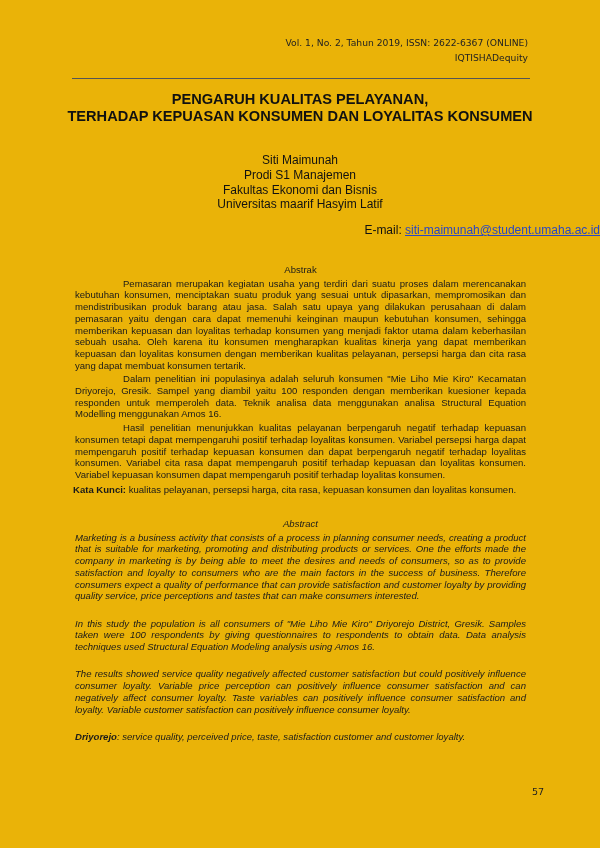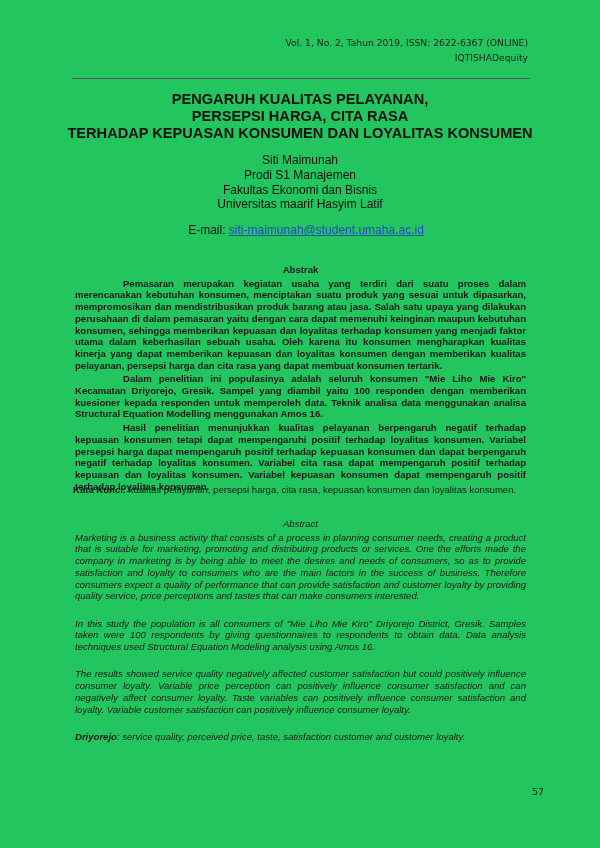--- a/index.html
+++ b/index.html
@@ -1,63 +1,62 @@
 <!DOCTYPE html>
 <html><head>
 <meta charset="utf-8">
 <style>
   html, body { margin: 0; padding: 0; background: #ffffff; }
   body { width: 600px; height: 848px; position: relative; overflow: hidden; color: #111; }
-  .page { position: absolute; left: 0; top: 0; width: 600px; height: 848px; background: #22c55e; }
+  .page { position: absolute; left: 0; top: 0; width: 600px; height: 848px; background: #eab308; }
 
   .running-head { position: absolute; right: 72px; top: 36px; text-align: right;
     font-family: "DejaVu Sans", sans-serif; font-size: 9.2px; line-height: 14.5px; color: #222; }
   .head-rule { position: absolute; left: 72px; top: 78px; width: 458px; height: 0; border-top: 1.5px solid #555; }
 
   .title { position: absolute; left: 50px; right: 50px; top: 91px; text-align: center;
     font-family: "Liberation Sans", sans-serif; font-weight: bold; font-size: 14.6px; line-height: 17px; color: #111; }
   .title div { white-space: nowrap; }
 
   .authorblock { position: absolute; left: 0; right: 0; top: 153px; text-align: center;
     font-family: "Liberation Sans", sans-serif; font-size: 12px; line-height: 14.8px; color: #111; }
   .author-name { font-weight: normal; }
-  .email-line { position: absolute; left: 0; right: 0; top: 223px; text-align: center;
+  .email-line { position: absolute; left: 0; right: 0; top: 223px; text-align: right;
     font-family: "Liberation Sans", sans-serif; font-size: 12px; color: #111; padding-left: 12px; }
   .email-link { color: #2a47c4; text-decoration: underline; }
 
   .body { position: absolute; left: 73px; width: 455px;
     font-family: "Liberation Sans", sans-serif; font-size: 9.55px; line-height: 11.7px; color: #1a1a1a; text-align: justify; }
   .heading { text-align: center; }
   .p { margin: 2px; }
   .indent { text-indent: 48px; }
   .it { font-style: italic; }
   .kw-label { font-weight: bold; }
 
-  .abstrak-block { top: 264px; font-weight: bold; }
+  .abstrak-block { top: 264px; }
   .keywords-id { top: 484px; }
   .abstract-block { top: 518px; }
   .gap { height: 11.7px; }
 
   .page-number { position: absolute; left: 516px; top: 786px;
     font-family: "DejaVu Sans", sans-serif; font-size: 9.5px; color: #222; margin-left: 16px; }
 </style>
 </head>
 <body>
 
 <div class="page">
 
   <div class="running-head">
     <div>Vol. 1, No. 2, Tahun 2019, ISSN: 2622-6367 (ONLINE)</div>
     <div>IQTISHADequity</div>
   </div>
   <div class="head-rule"></div>
 
   <div class="title">
     <div>PENGARUH KUALITAS PELAYANAN,</div>
-    <div>PERSEPSI HARGA, CITA RASA</div>
     <div>TERHADAP KEPUASAN KONSUMEN DAN LOYALITAS KONSUMEN</div>
   </div>
 
   <div class="authorblock">
     <div class="author-name">Siti Maimunah</div>
     <div>Prodi S1 Manajemen</div>
     <div>Fakultas Ekonomi dan Bisnis</div>
     <div>Universitas maarif Hasyim Latif</div>
   </div>
 

